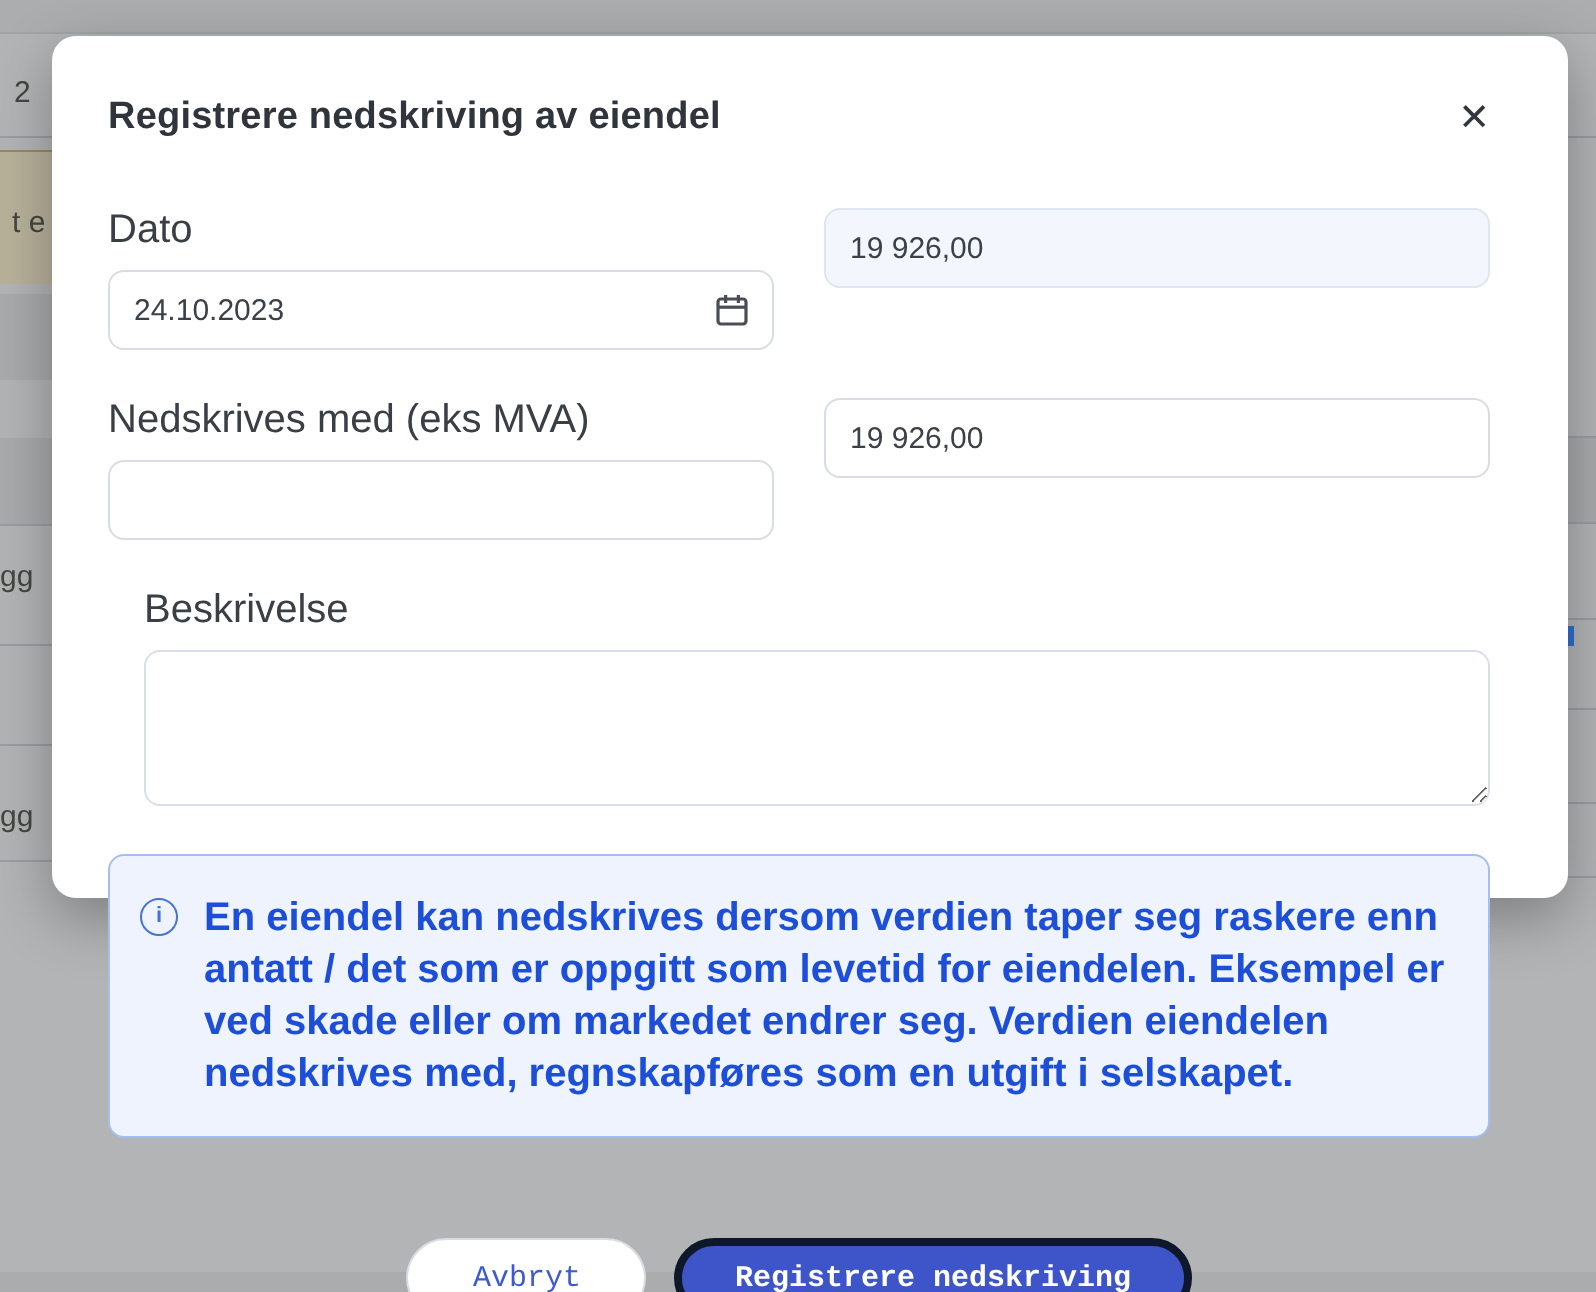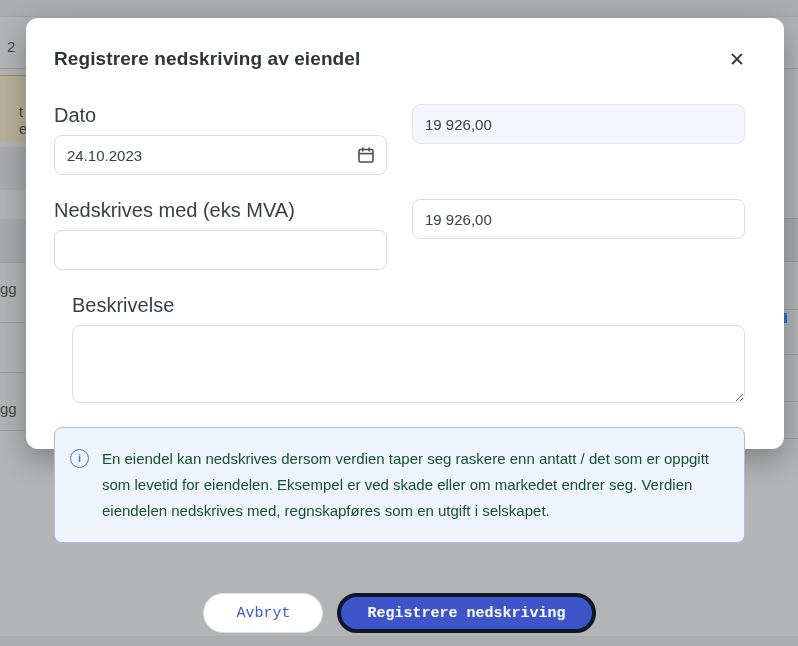--- a/index.html
+++ b/index.html
@@ -64,21 +64,21 @@
   .info-box{
     margin-top:24px;display:flex;gap:13px;align-items:flex-start;
     background:#eef3fd;border:1px solid #a3bff2;border-radius:8px;
     padding:18px 15px 18px 15px;box-sizing:border-box;
   }
   .info-icon{
     flex:0 0 auto;width:17px;height:17px;border:1.5px solid #4674d4;border-radius:50%;
     color:#4674d4;font-size:11px;font-weight:700;line-height:17px;text-align:center;
     margin-top:3px;font-style:normal;
   }
-  .info-text{font-size:15px;line-height:26px;color:#14532d;}
+  .info-text{font-size:20px;line-height:26px;color:#1d4ed8;font-weight:bold;}
   
   .btn-row{margin-top:50px;display:flex;justify-content:center;gap:14px;}
   .btn{
     height:40px;border-radius:999px;font-size:15px;cursor:pointer;
     font-family:Liberation Mono, monospace;box-sizing:border-box;
   }
   .btn-cancel{
     width:120px;background:#ffffff;border:1px solid #d8dce3;
     color:#3c5ad1;font-weight:500;
   }
@@ -93,21 +93,21 @@
 <div class="stage">
 
   <div class="bg-topband"></div>
   <div class="bg-botband"></div>
 
   <div class="bg-left">
     <div class="bg-frag" style="left:7px;top:38px;">2</div>
     <div class="bg-line" style="top:68px;"></div>
     <div class="bg-line bg-line-gold" style="top:75px;"></div>
     <div class="bg-tan"></div>
-    <div class="bg-frag" style="left:19px;top:103px;">t e</div>
+    <div class="bg-frag" style="left:6px;top:103px;">t e</div>
     <div class="bg-darkrow" style="top:147px;height:43px;"></div>
     <div class="bg-darkrow" style="top:219px;height:43px;"></div>
     <div class="bg-line" style="top:262px;"></div>
     <div class="bg-frag" style="left:0;top:280px;">gg</div>
     <div class="bg-line" style="top:322px;"></div>
     <div class="bg-line" style="top:372px;"></div>
     <div class="bg-frag" style="left:0;top:400px;">gg</div>
     <div class="bg-line" style="top:430px;"></div>
   </div>
 

